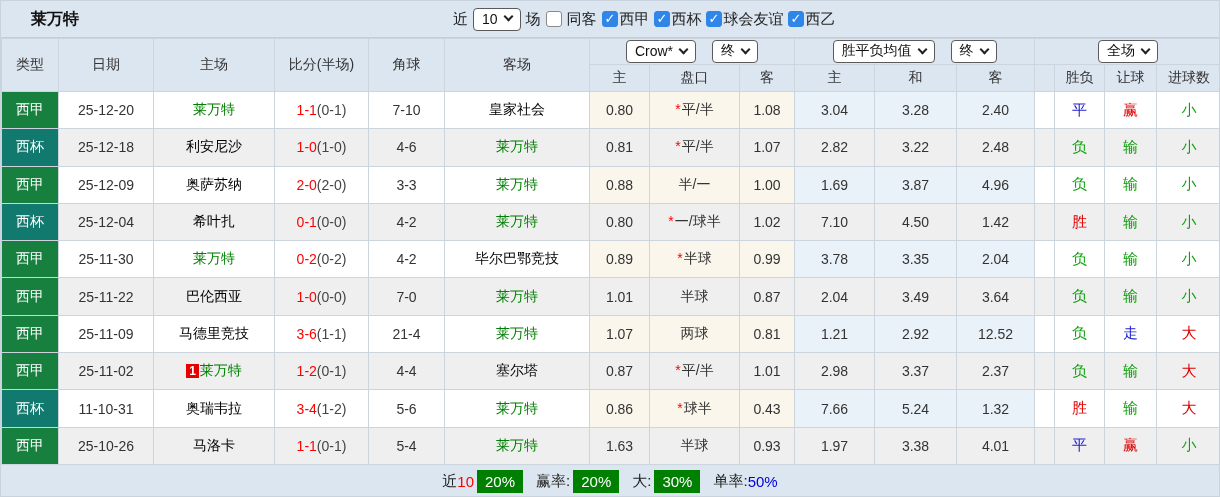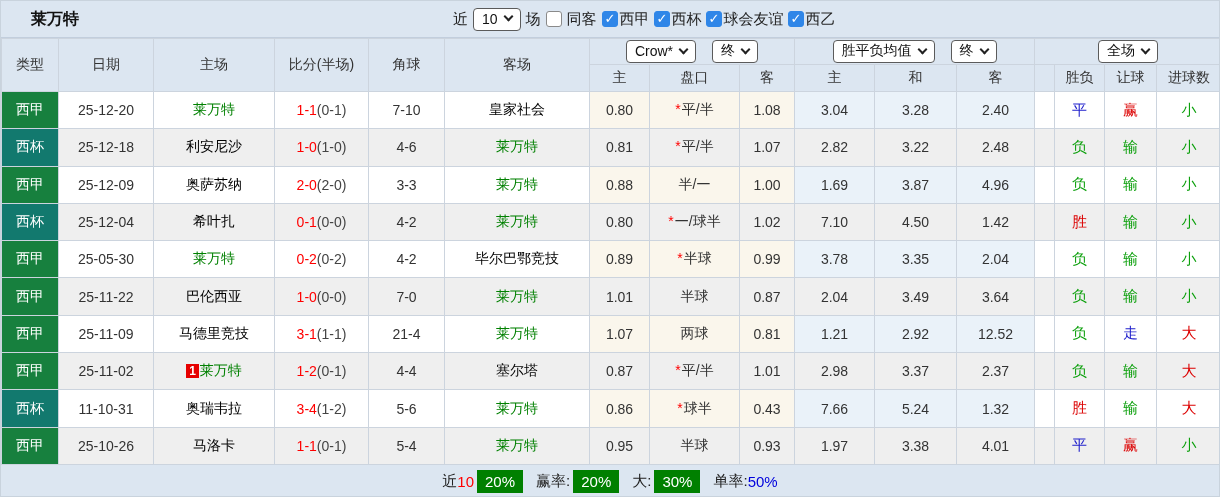--- a/index.html
+++ b/index.html
@@ -230,21 +230,21 @@
           <td class="c-avg">7.10</td>
           <td class="c-avg">4.50</td>
           <td class="c-avg">1.42</td>
           <td></td>
           <td class="res" style="color: rgb(220, 0, 0);">胜</td>
           <td class="res" style="color: rgb(12, 160, 12);">输</td>
           <td class="res" style="color: rgb(12, 160, 12);">小</td>
         </tr>
         <tr>
           <td class="league" style="background: rgb(23, 128, 62);">西甲</td>
-          <td>25-05-30</td>
+          <td>25-11-30</td>
           <td><span class="teamname focus">莱万特</span></td>
           <td><span class="ft">0-2</span><span class="ht">(0-2)</span></td>
           <td>4-2</td>
           <td><span class="teamname">毕尔巴鄂竞技</span></td>
           <td class="c-ah">0.89</td>
           <td class="c-ah"><span class="star">*</span><span>半球</span></td>
           <td class="c-ah">0.99</td>
           <td class="c-avg">3.78</td>
           <td class="c-avg">3.35</td>
           <td class="c-avg">2.04</td>
@@ -268,21 +268,21 @@
           <td class="c-avg">3.64</td>
           <td></td>
           <td class="res" style="color: rgb(12, 160, 12);">负</td>
           <td class="res" style="color: rgb(12, 160, 12);">输</td>
           <td class="res" style="color: rgb(12, 160, 12);">小</td>
         </tr>
         <tr>
           <td class="league" style="background: rgb(23, 128, 62);">西甲</td>
           <td>25-11-09</td>
           <td><span class="teamname">马德里竞技</span></td>
-          <td><span class="ft">3-1</span><span class="ht">(1-1)</span></td>
+          <td><span class="ft">3-6</span><span class="ht">(1-1)</span></td>
           <td>21-4</td>
           <td><span class="teamname focus">莱万特</span></td>
           <td class="c-ah">1.07</td>
           <td class="c-ah"><span>两球</span></td>
           <td class="c-ah">0.81</td>
           <td class="c-avg">1.21</td>
           <td class="c-avg">2.92</td>
           <td class="c-avg">12.52</td>
           <td></td>
           <td class="res" style="color: rgb(12, 160, 12);">负</td>
@@ -325,21 +325,21 @@
           <td class="res" style="color: rgb(12, 160, 12);">输</td>
           <td class="res" style="color: rgb(220, 0, 0);">大</td>
         </tr>
         <tr>
           <td class="league" style="background: rgb(23, 128, 62);">西甲</td>
           <td>25-10-26</td>
           <td><span class="teamname">马洛卡</span></td>
           <td><span class="ft">1-1</span><span class="ht">(0-1)</span></td>
           <td>5-4</td>
           <td><span class="teamname focus">莱万特</span></td>
-          <td class="c-ah">0.95</td>
+          <td class="c-ah">1.63</td>
           <td class="c-ah"><span>半球</span></td>
           <td class="c-ah">0.93</td>
           <td class="c-avg">1.97</td>
           <td class="c-avg">3.38</td>
           <td class="c-avg">4.01</td>
           <td></td>
           <td class="res" style="color: rgb(33, 33, 204);">平</td>
           <td class="res" style="color: rgb(220, 0, 0);">赢</td>
           <td class="res" style="color: rgb(12, 160, 12);">小</td>
         </tr>

